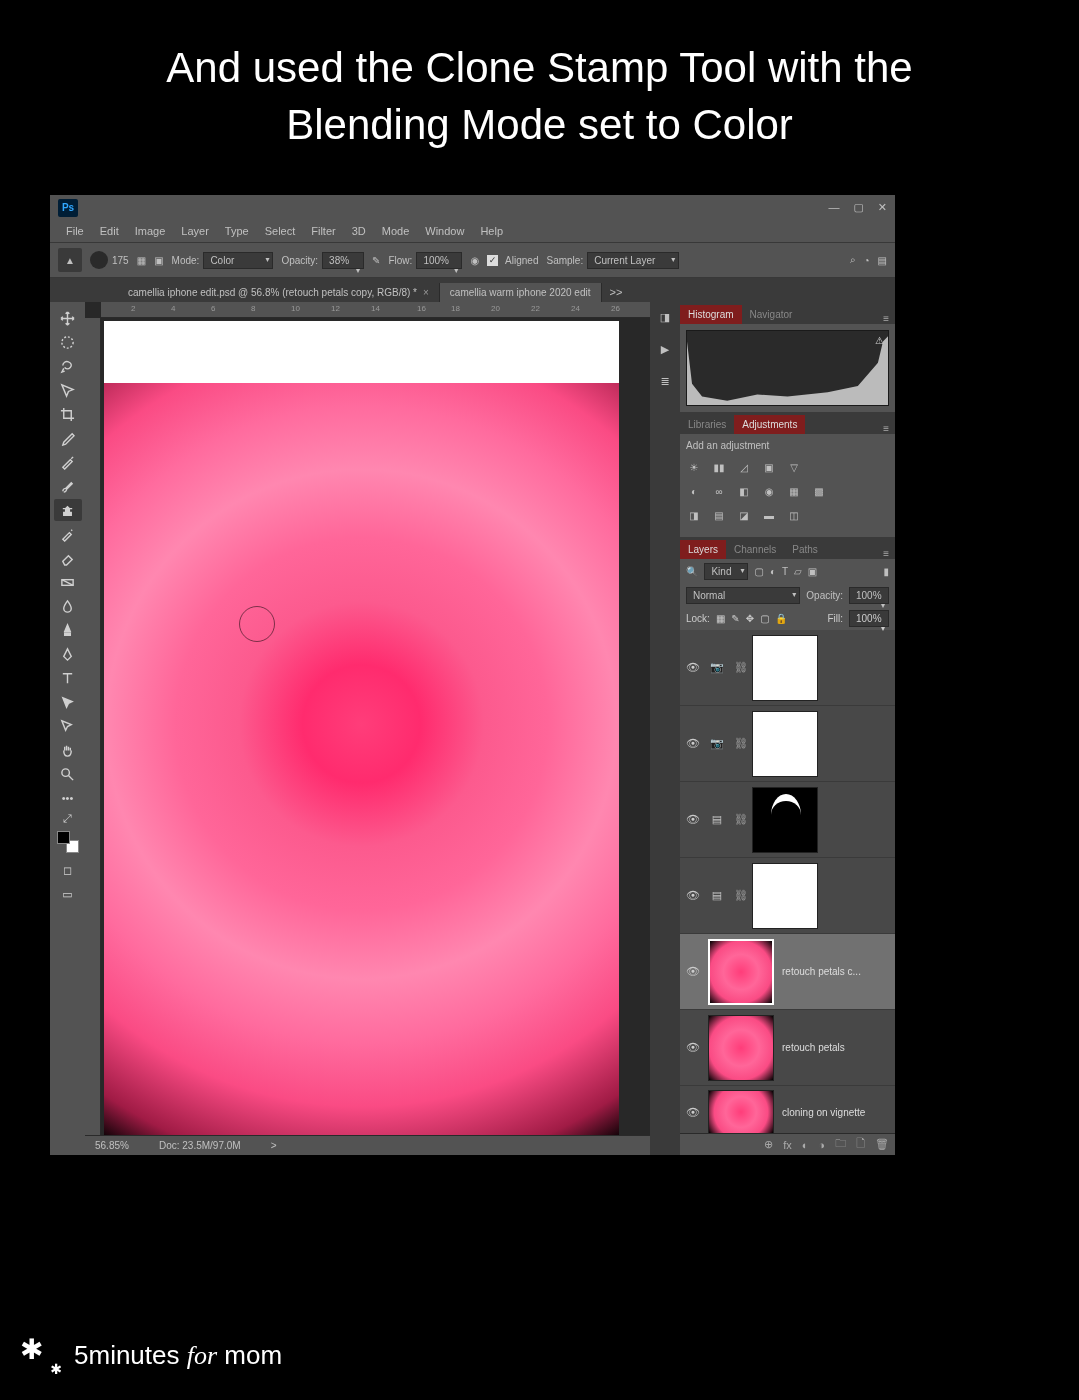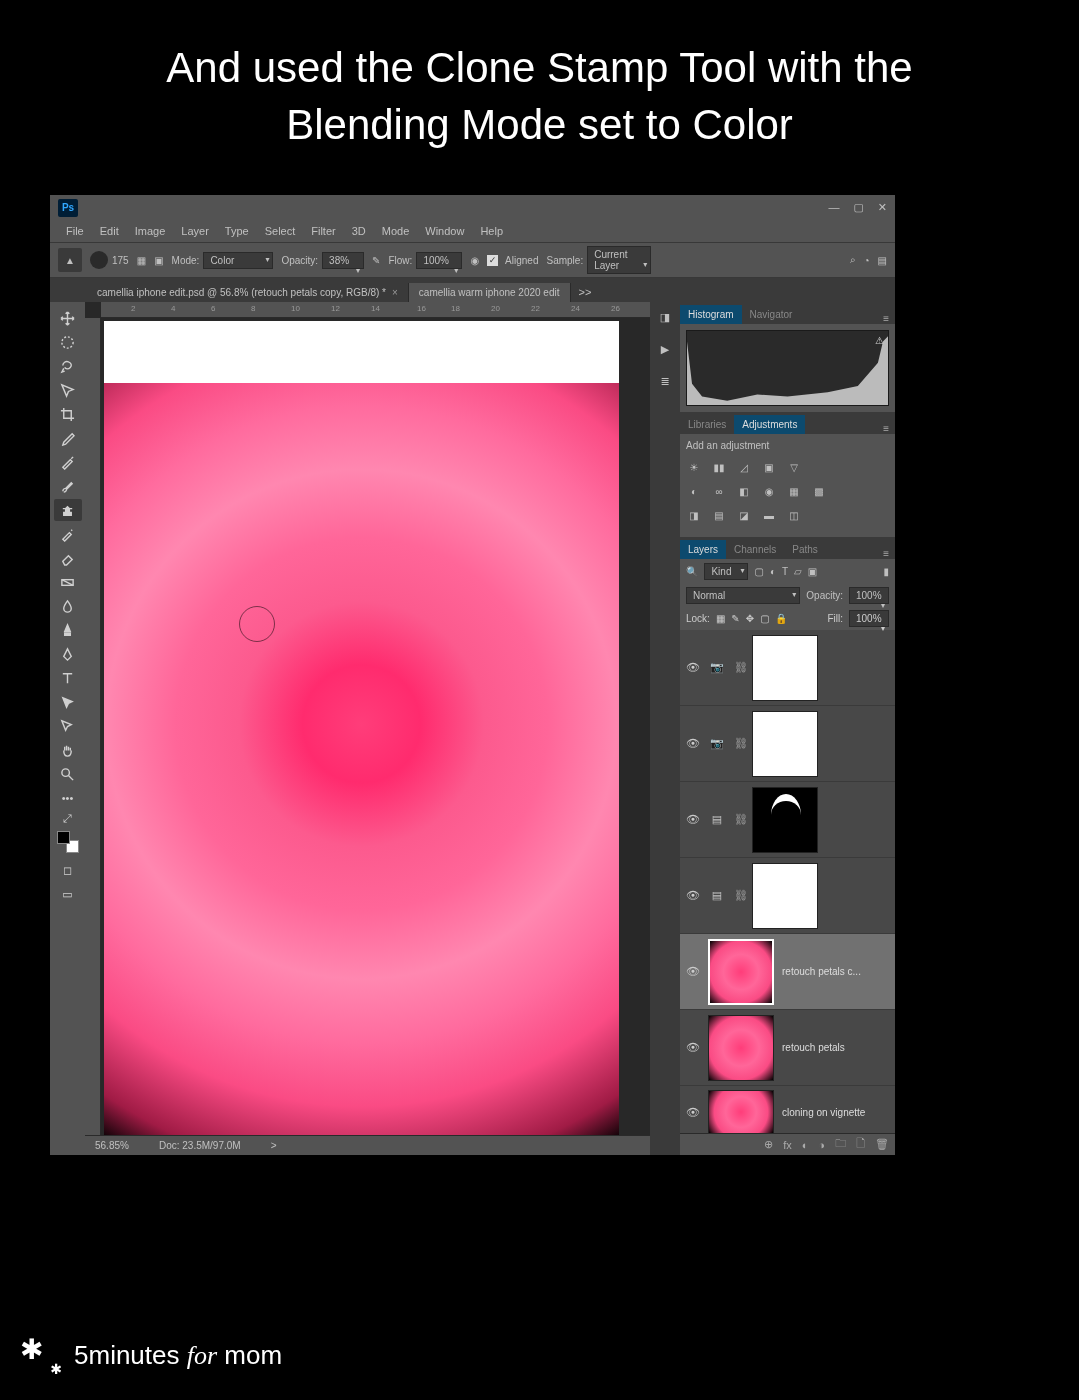--- a/index.html
+++ b/index.html
@@ -12,21 +12,21 @@
 .win-controls{display:flex;gap:14px;color:#c0c0c0}
 .win-btn{cursor:pointer}
 .menubar{height:22px;display:flex;align-items:center;gap:4px;padding:0 10px;background:#535353}
 .menubar span{padding:2px 6px;cursor:pointer}
 .options-bar{height:36px;background:#535353;border-top:1px solid #383838;border-bottom:1px solid #383838;display:flex;align-items:center;padding:0 8px;gap:8px;font-size:10px}
 .options-bar .tool-icon{width:24px;height:24px;background:#3a3a3a;display:flex;align-items:center;justify-content:center;border-radius:2px}
 .opt-group{display:flex;align-items:center;gap:4px}
 .opt-dropdown{background:#3a3a3a;border:1px solid #2a2a2a;padding:2px 16px 2px 6px;position:relative}
 .opt-dropdown::after{content:"▾";position:absolute;right:3px;font-size:8px}
 .check{width:11px;height:11px;background:#ddd;display:inline-flex;align-items:center;justify-content:center;color:#333;font-size:9px;margin-right:3px}
-.doc-tabs{height:24px;background:#3a3a3a;display:flex;align-items:flex-end;padding-left:37px}
+.doc-tabs{height:24px;background:#3a3a3a;display:flex;align-items:flex-end;padding-left:68px}
 .doc-tab{padding:4px 10px;font-size:10px;background:#535353;border-right:1px solid #2a2a2a;display:flex;align-items:center;gap:6px}
 .doc-tab.active{background:#3a3a3a}
 .tab-close{color:#999;cursor:pointer}
 .workspace{flex:1;display:flex;overflow:hidden}
 .toolbar{width:35px;background:#535353;display:flex;flex-direction:column;align-items:center;padding-top:4px}
 .tool{width:28px;height:22px;display:flex;align-items:center;justify-content:center;margin:1px 0;cursor:pointer;border-radius:2px;color:#d0d0d0}
 .tool.selected{background:#3a3a3a}
 .tool svg{width:15px;height:15px;stroke:#d0d0d0;fill:none;stroke-width:1.5}
 .tool.fg-bg{height:30px;position:relative}
 .swatch-pair{position:relative;width:22px;height:22px}
@@ -41,21 +41,21 @@
 .doc{position:absolute;left:3px;top:3px;width:515px;height:820px;background:#000}
 .doc .white-top{position:absolute;left:0;top:0;right:0;height:62px;background:#fff}
 .flower{position:absolute;left:0;top:62px;right:0;bottom:0;background:radial-gradient(circle at 50% 45%,#ff3d7a 0%,#ff2b6e 12%,#fc5a8e 25%,#ff6699 38%,#ff87b0 52%,#ff6b9e 65%,#fa4b84 78%,#a01b45 92%,#000 100%)}
 .cursor-ring{position:absolute;left:135px;top:285px;width:36px;height:36px;border:1px solid rgba(0,0,0,0.5);border-radius:50%}
 .status-bar{height:20px;background:#535353;border-top:1px solid #2a2a2a;display:flex;align-items:center;padding:0 10px;font-size:10px;gap:30px}
 .panels{width:215px;background:#535353;display:flex;flex-direction:column;overflow:hidden}
 .collapse-strip{width:30px;background:#3a3a3a;display:flex;flex-direction:column;align-items:center;padding-top:6px;gap:14px}
 .collapse-strip div{width:18px;height:18px;display:flex;align-items:center;justify-content:center;color:#c0c0c0}
 .panel-tabs{height:22px;display:flex;align-items:flex-end;background:#3a3a3a;font-size:10px}
 .panel-tab{padding:4px 8px;color:#888}
-.panel-tab.active{background:#0c4a6e;color:#ddd}
+.panel-tab.active{background:#7f1d1d;color:#ddd}
 .panel-menu{margin-left:auto;padding:0 6px;color:#aaa}
 .histogram{height:76px;background:#2a2a2a;margin:6px;position:relative;border:1px solid #1a1a1a}
 .histogram svg{width:100%;height:100%}
 .hist-warn{position:absolute;right:4px;top:4px;color:#ccc;font-size:10px}
 .adjust-body{padding:6px;font-size:10px}
 .adj-icons{display:flex;gap:9px;margin:8px 0;color:#c0c0c0}
 .adj-icons span{width:16px;height:16px;display:flex;align-items:center;justify-content:center}
 .layers-panel{flex:1;display:flex;flex-direction:column;overflow:hidden}
 .layer-filter{display:flex;align-items:center;padding:4px 6px;gap:6px;font-size:10px}
 .layer-opts{display:flex;align-items:center;padding:3px 6px;gap:6px;font-size:10px}
@@ -139,21 +139,21 @@
         <span>Flow:</span>
         <span class="opt-dropdown" style="width:46px">100%</span>
       </div>
       <span>◉</span>
       <div class="opt-group">
         <span class="check">✓</span>
           <span>Aligned</span>
       </div>
       <div class="opt-group">
         <span>Sample:</span>
-        <span class="opt-dropdown" style="width:64px">Current Layer</span>
+        <span class="opt-dropdown" style="width:92px">Current Layer</span>
       </div>
       <span style="margin-left:auto">⌕</span>
       <span>◔</span>
       <span>▤</span>
     </div>
 
     <div class="doc-tabs">
       <div class="doc-tab active">
         <span>camellia iphone edit.psd @ 56.8% (retouch petals copy, RGB/8) *</span>
         <span class="tab-close">×</span>

